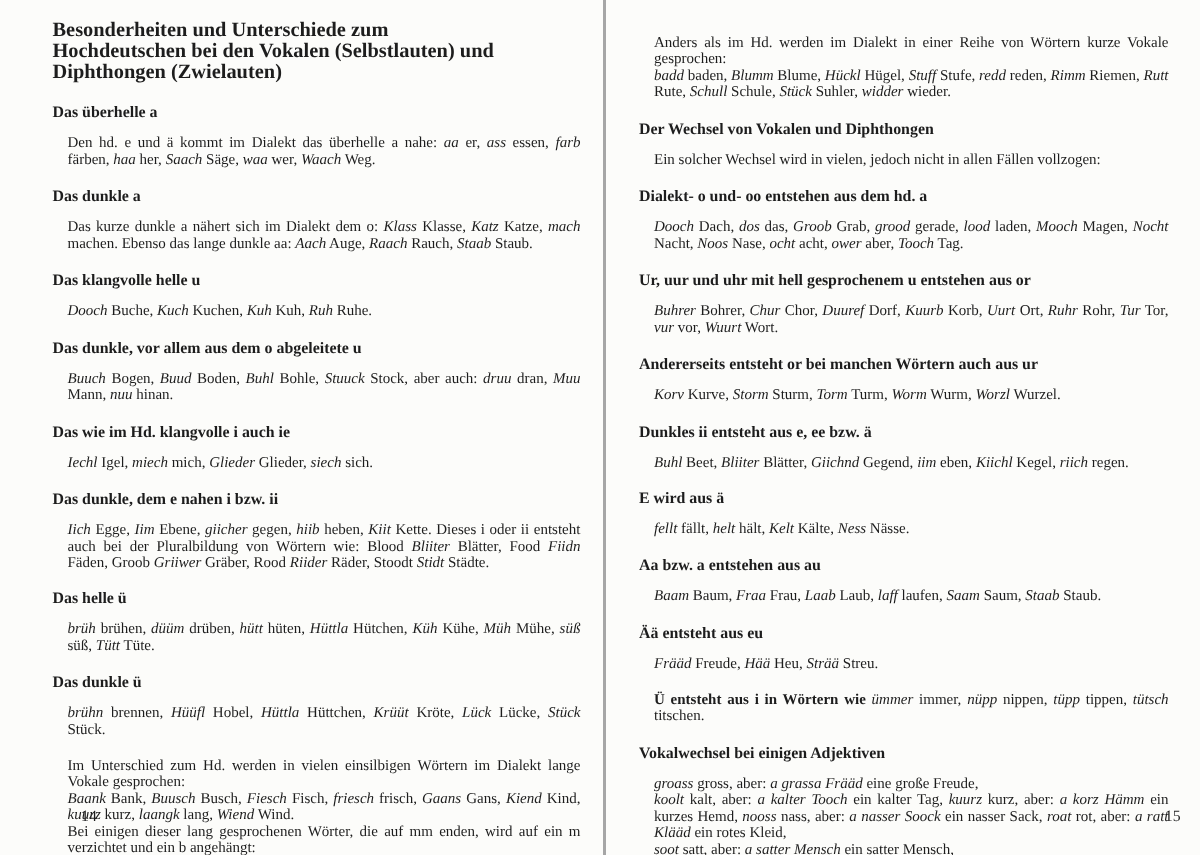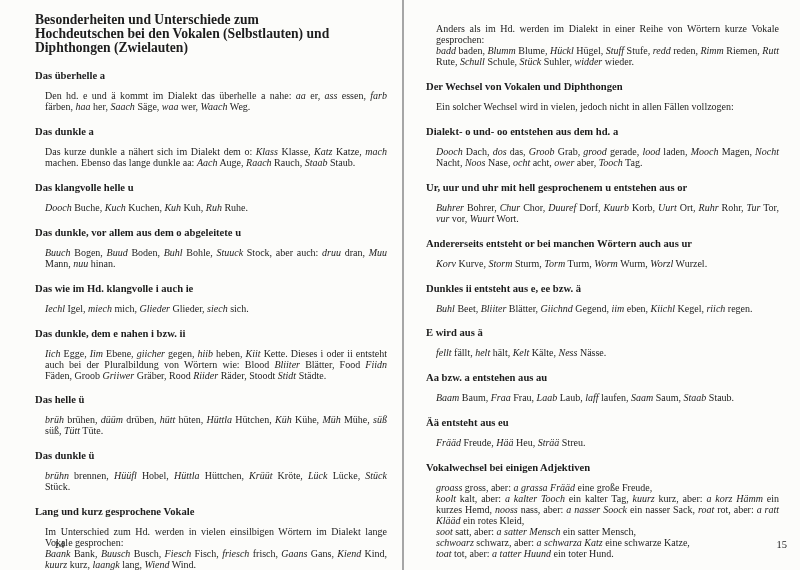--- a/index.html
+++ b/index.html
@@ -67,21 +67,20 @@
         </section>
         <section class="sec">
           <h2>Das helle ü</h2>
           <p><i>brüh</i> brühen, <i>düüm</i> drüben, <i>hütt</i> hüten, <i>Hüttla</i> Hütchen, <i>Küh</i> Kühe, <i>Müh</i> Mühe, <i>süß</i> süß, <i>Tütt</i> Tüte.</p>
         </section>
         <section class="sec">
           <h2>Das dunkle ü</h2>
           <p><i>brühn</i> brennen, <i>Hüüfl</i> Hobel, <i>Hüttla</i> Hüttchen, <i>Krüüt</i> Kröte, <i>Lück</i> Lücke, <i>Stück</i> Stück.</p>
         </section>
         <section class="sec">
-          <h2>Lang und kurz gesprochene Vokale</h2>
           <p>Im Unterschied zum Hd. werden in vielen einsilbigen Wörtern im Dialekt lange Vokale gesprochen:<br><i>Baank</i> Bank, <i>Buusch</i> Busch, <i>Fiesch</i> Fisch, <i>friesch</i> frisch, <i>Gaans</i> Gans, <i>Kiend</i> Kind, <i>kuurz</i> kurz, <i>laangk</i> lang, <i>Wiend</i> Wind.<br>Bei einigen dieser lang gesprochenen Wörter, die auf mm enden, wird auf ein m verzichtet und ein b angehängt:<br><i>Kaamb</i> Kamm, <i>Schwaamb</i> Schwamm, <i>kruumb</i> krumm.</p>
         </section>
       </div>
   </div>
 
   <div class="page page-right">
     <div>
         <section class="sec first">
           <p>Anders als im Hd. werden im Dialekt in einer Reihe von Wörtern kurze Vokale gesprochen:<br><i>badd</i> baden, <i>Blumm</i> Blume, <i>Hückl</i> Hügel, <i>Stuff</i> Stufe, <i>redd</i> reden, <i>Rimm</i> Riemen, <i>Rutt</i> Rute, <i>Schull</i> Schule, <i>Stück</i> Suhler, <i>widder</i> wieder.</p>
         </section>
@@ -111,20 +110,23 @@
         </section>
         <section class="sec">
           <h2>Aa bzw. a entstehen aus au</h2>
           <p><i>Baam</i> Baum, <i>Fraa</i> Frau, <i>Laab</i> Laub, <i>laff</i> laufen, <i>Saam</i> Saum, <i>Staab</i> Staub.</p>
         </section>
         <section class="sec">
           <h2>Ää entsteht aus eu</h2>
           <p><i>Frääd</i> Freude, <i>Hää</i> Heu, <i>Strää</i> Streu.</p>
         </section>
         <section class="sec">
+          <p><b>Ü entsteht aus i in Wörtern wie</b> <i>ümmer</i> immer, <i>nüpp</i> nippen, <i>tüpp</i> tippen, <i>tütsch</i> titschen.</p>
+        </section>
+        <section class="sec">
           <h2>Vokalwechsel bei einigen Adjektiven</h2>
           <p><i>groass</i> gross, aber: <i>a grassa Frääd</i> eine große Freude,<br><i>koolt</i> kalt, aber: <i>a kalter Tooch</i> ein kalter Tag, <i>kuurz</i> kurz, aber: <i>a korz Hämm</i> ein kurzes Hemd, <i>nooss</i> nass, aber: <i>a nasser Soock</i> ein nasser Sack, <i>roat</i> rot, aber: <i>a ratt Klääd</i> ein rotes Kleid,<br><i>soot</i> satt, aber: <i>a satter Mensch</i> ein satter Mensch,<br><i>schwoarz</i> schwarz, aber: <i>a schwarza Katz</i> eine schwarze Katze,<br><i>toat</i> tot, aber: <i>a tatter Huund</i> ein toter Hund.</p>
         </section>
       </div>
   </div>
 
   <div class="pageno pageno-left">14</div>
   <div class="pageno pageno-right">15</div>
 </div>
 

